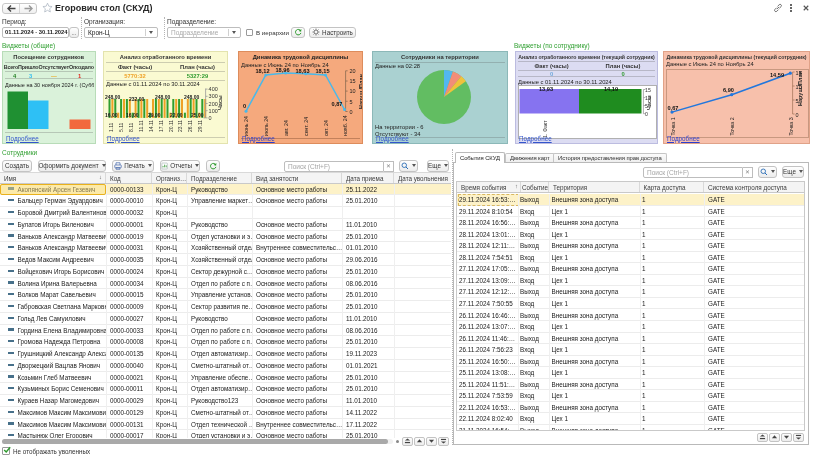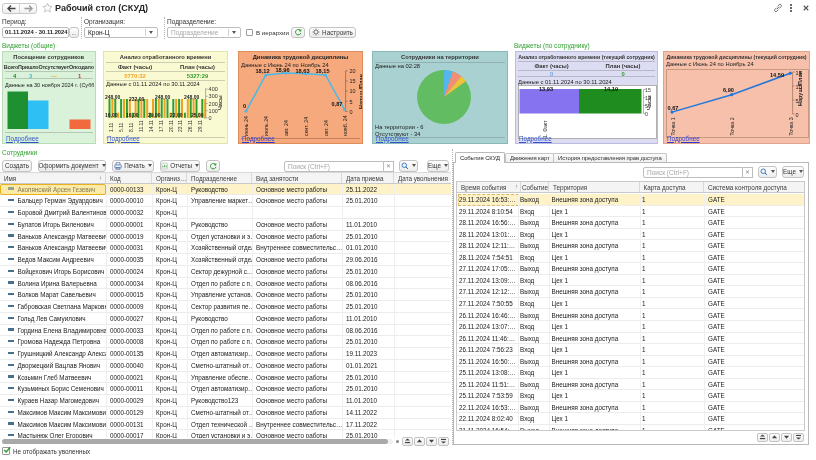--- a/index.html
+++ b/index.html
@@ -39,21 +39,21 @@
     </div>
   <div style="flex:1;display:flex;align-items:center;justify-content:center">
       <svg width="9" height="7" viewBox="0 0 9 7">
         <path d="M5 0.5 L8 3.5 L5 6.5 M8 3.5 H0.5" stroke="#999" stroke-width="1.4" fill="none"></path>
       </svg>
     </div>
 </div>
 <svg class="abs" style="left:42px;top:2px" width="11" height="11" viewBox="0 0 24 24">
     <path d="M12 2.5 L14.9 9.2 L22 9.9 L16.7 14.7 L18.2 21.8 L12 18.1 L5.8 21.8 L7.3 14.7 L2 9.9 L9.1 9.2 Z" fill="none" stroke="#aab4c0" stroke-width="1.6"></path>
   </svg>
-<div class="abs" style="left:55px;top:3px;font-size:9px;font-weight:bold;color:#262626">Рабочий стол (СКУД)</div>
+<div class="abs" style="left:55px;top:3px;font-size:9px;font-weight:bold;color:#262626">Егорович стол (СКУД)</div>
 <svg class="abs" style="left:773px;top:3px" width="10" height="10" viewBox="0 0 24 24">
     <path d="M10 14 L14 10 M8 12 l-3.5 3.5 a3.2 3.2 0 0 0 4.5 4.5 L12.5 16.5 M16 12 l3.5 -3.5 a3.2 3.2 0 0 0 -4.5 -4.5 L11.5 7.5" stroke="#555" stroke-width="2" fill="none" stroke-linecap="round"></path>
   </svg>
 <div class="abs" style="left:790px;top:4px;width:2px;height:2px;background:#666;box-shadow:0 3px #666,0 6px #666"></div>
 <svg class="abs" style="left:803px;top:4.5px" width="6" height="6" viewBox="0 0 8 8">
     <path d="M1 1 L7 7 M7 1 L1 7" stroke="#555" stroke-width="1.5"></path>
   </svg>
 
 <div class="lbl" style="left:2px;top:18px">Период:</div>
 <div class="inp" style="left:2px;top:27px;width:67px;height:10.5px;font-weight:bold;color:#222;font-size:5.8px;padding-left:2px">01.11.2024 - 30.11.2024</div>

